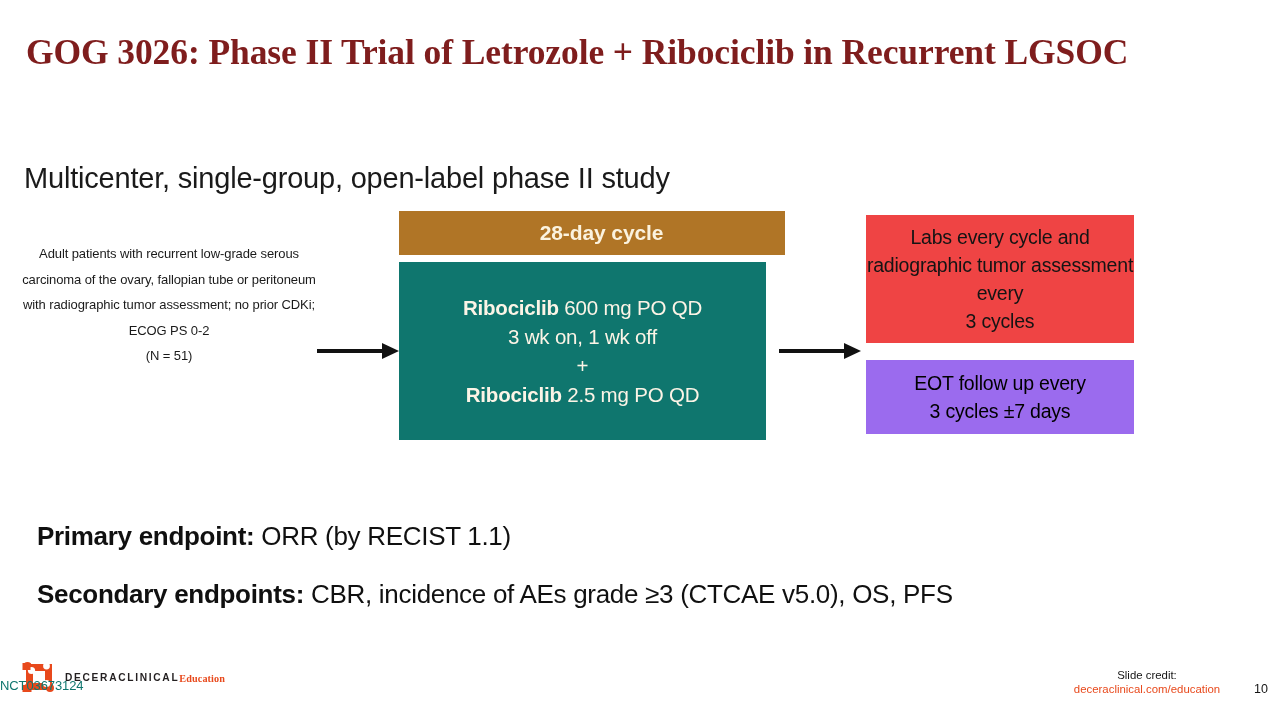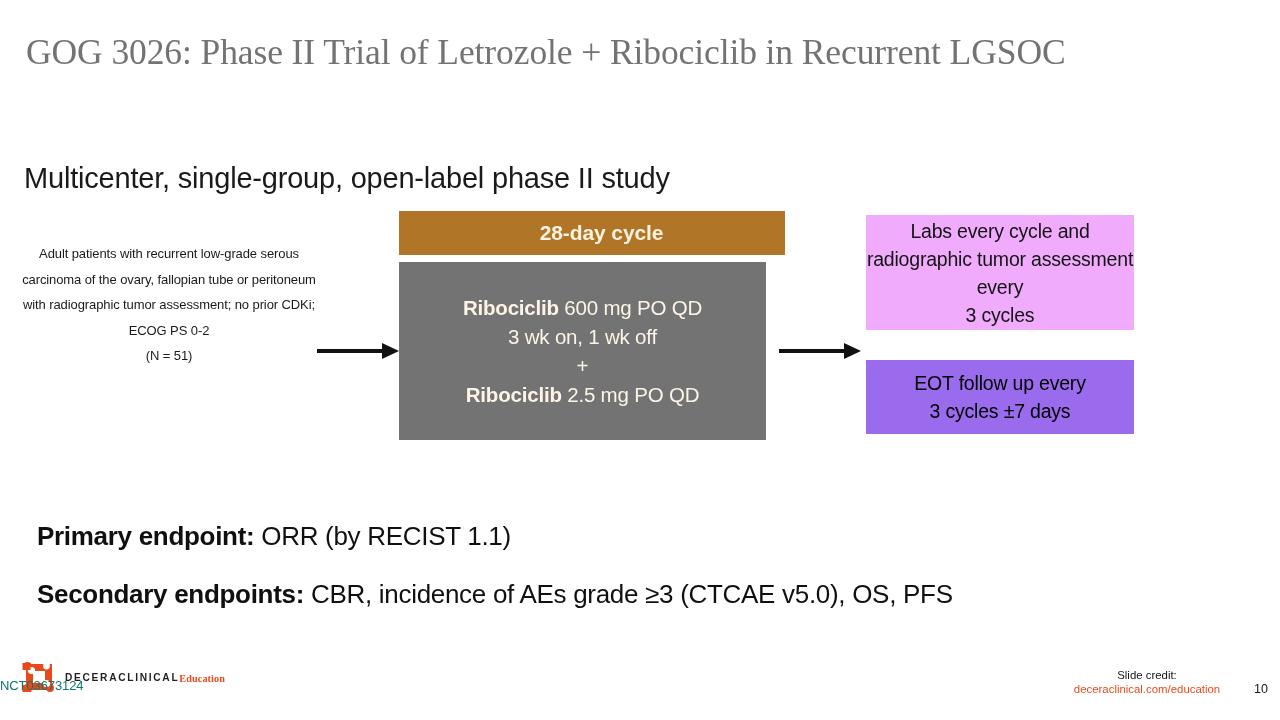--- a/index.html
+++ b/index.html
@@ -20,25 +20,25 @@
     inset: 0;
   }
 
   
   .title {
     position: absolute;
     left: 26px;
     top: 30px;
     width: 1210px;
     font-family: "Liberation Serif", serif;
-    font-weight: normal;
+    font-weight: bold;
     font-size: 35.5px;
     line-height: 44px;
     letter-spacing: -0.1px;
-    color: #737373;
+    color: #7f1d1d;
   }
   .subtitle {
     position: absolute;
     left: 24px;
     top: 160px;
     width: 1200px;
     font-size: 29px;
     line-height: 36px;
     color: #1a1a1a;
     letter-spacing: -0.2px;
@@ -81,41 +81,41 @@
     font-weight: bold;
     letter-spacing: -0.1px;
     padding-left: 19px;
   }
   .regimen {
     position: absolute;
     left: 399px;
     top: 262px;
     width: 367px;
     height: 178px;
-    background: #737373;
+    background: #0f766e;
     color: #fcf4e6;
     display: flex;
     flex-direction: column;
     align-items: center;
     justify-content: center;
     text-align: center;
     font-size: 20.5px;
     line-height: 29px;
     letter-spacing: -0.2px;
   }
   .regimen .drug { font-weight: bold; }
 
   
   .assessment {
     position: absolute;
     left: 866px;
     top: 215px;
     width: 268px;
-    height: 115px;
-    background: #f0abfc;
+    height: 128px;
+    background: #ef4444;
     color: #141414;
     display: flex;
     align-items: center;
     justify-content: center;
     text-align: center;
     font-size: 19.5px;
     line-height: 28px;
     letter-spacing: -0.2px;
   }
   .followup {

